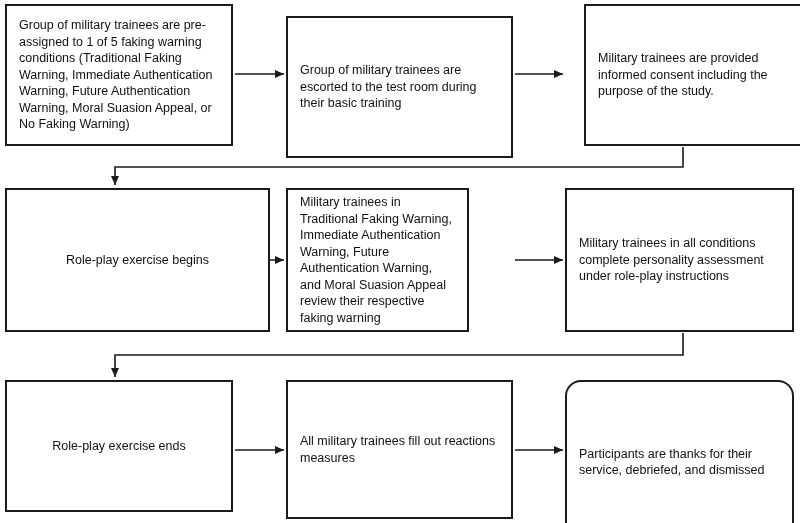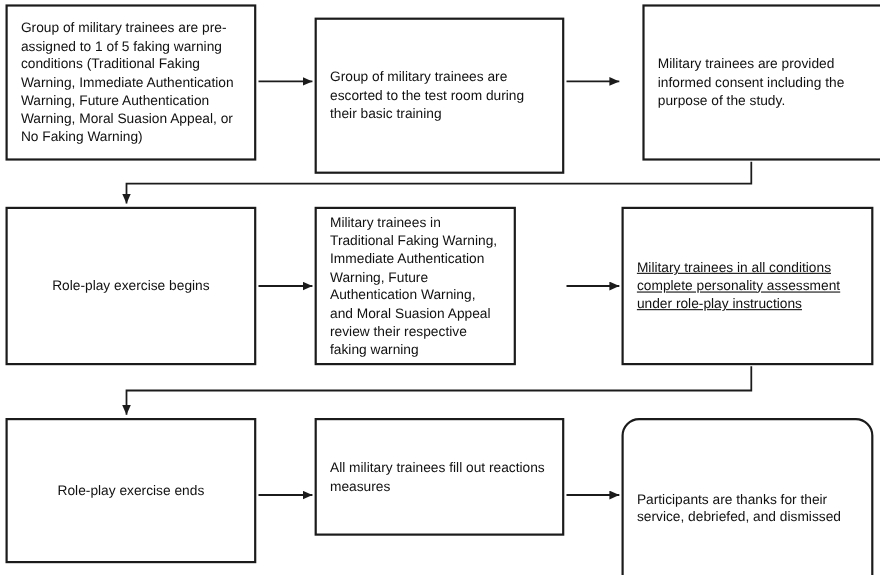--- a/index.html
+++ b/index.html
@@ -67,33 +67,33 @@
   <div class="fc-box" style="left:5px; top:4px; width:228px; height:142px;">
     <span>Group of military trainees are pre-assigned to 1 of 5 faking warning conditions (Traditional Faking Warning, Immediate Authentication Warning, Future Authentication Warning, Moral Suasion Appeal, or No Faking Warning)</span>
   </div>
   <div class="fc-box" style="left:286px; top:4px; width:227px; height:142px;margin-top:12px;">
     <span>Group of military trainees are escorted to the test room during their basic training</span>
   </div>
   <div class="fc-box" style="left:584px; top:4px; width:229px; height:142px;">
     <span>Military trainees are provided informed consent including the purpose of the study.</span>
   </div>
 
-  <div class="fc-box" style="left:5px; top:188px; width:228px; height:144px;">
+  <div class="fc-box" style="left:5px; top:188px; width:265px; height:144px;">
     <span>Role-play exercise begins</span>
   </div>
   <div class="fc-box" style="left:286px; top:188px; width:183px; height:144px;">
     <span>Military trainees in Traditional Faking Warning, Immediate Authentication Warning, Future Authentication Warning, and Moral Suasion Appeal review their respective faking warning</span>
   </div>
-  <div class="fc-box" style="left:565px; top:188px; width:229px; height:144px;text-decoration:underline;">
+  <div class="fc-box" style="left:565px; top:188px; width:229px; height:144px;">
     <span>Military trainees in all conditions complete personality assessment under role-play instructions</span>
   </div>
 
   <div class="fc-box" style="left:5px; top:380px; width:228px; height:132px;">
     <span>Role-play exercise ends</span>
   </div>
-  <div class="fc-box" style="left:286px; top:380px; width:227px; height:107px;">
+  <div class="fc-box" style="left:286px; top:380px; width:227px; height:139px;">
     <span>All military trainees fill out reactions measures</span>
   </div>
   <div class="fc-box" style="left:565px; top:380px; width:229px; height:164px;border-radius:16px;">
     <span>Participants are thanks for their service, debriefed, and dismissed</span>
   </div>
 
 </div>
 
 </body></html>

